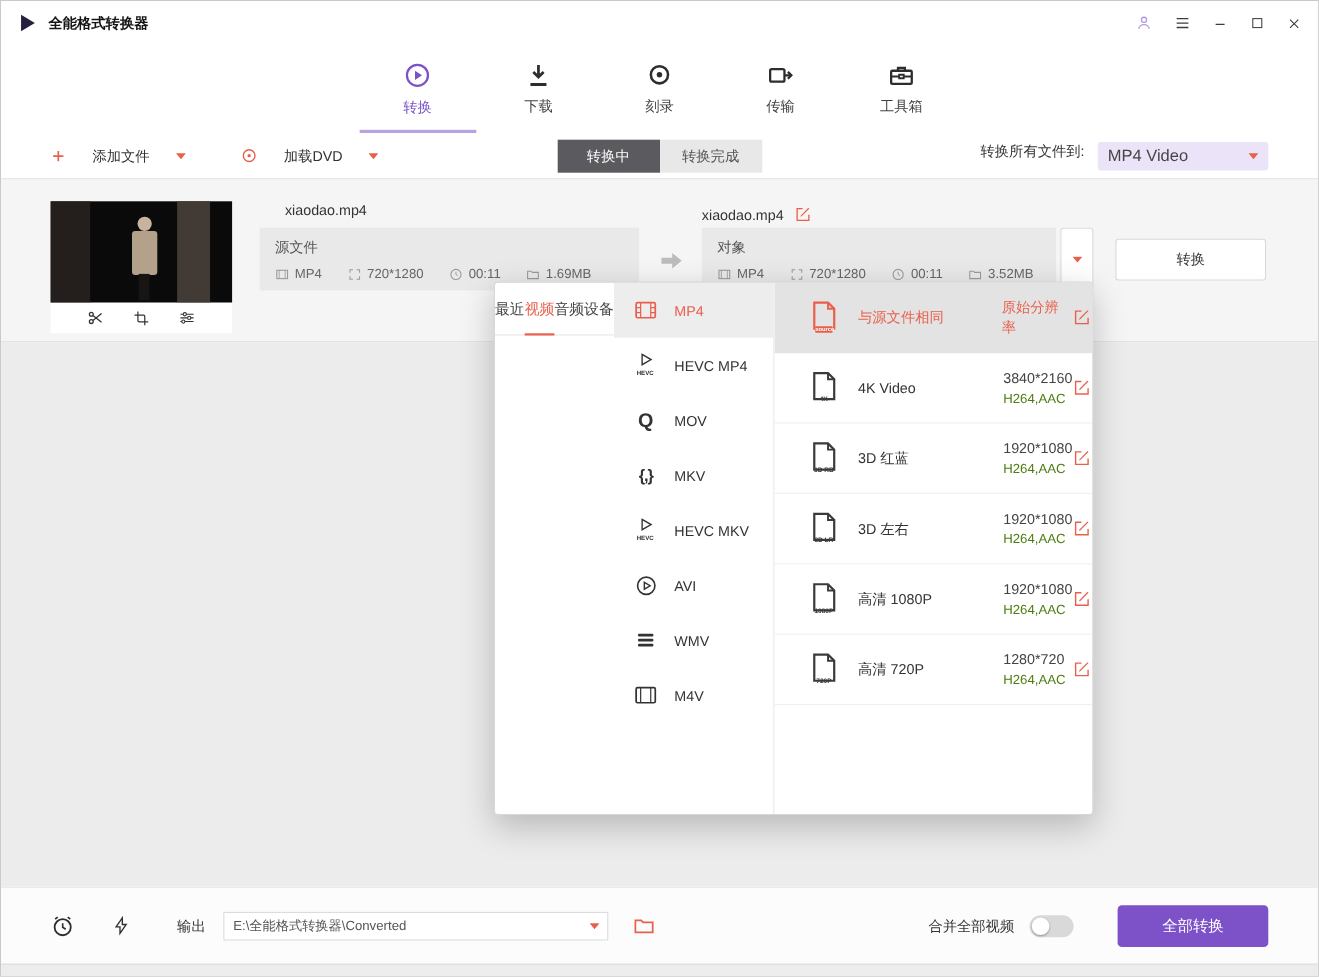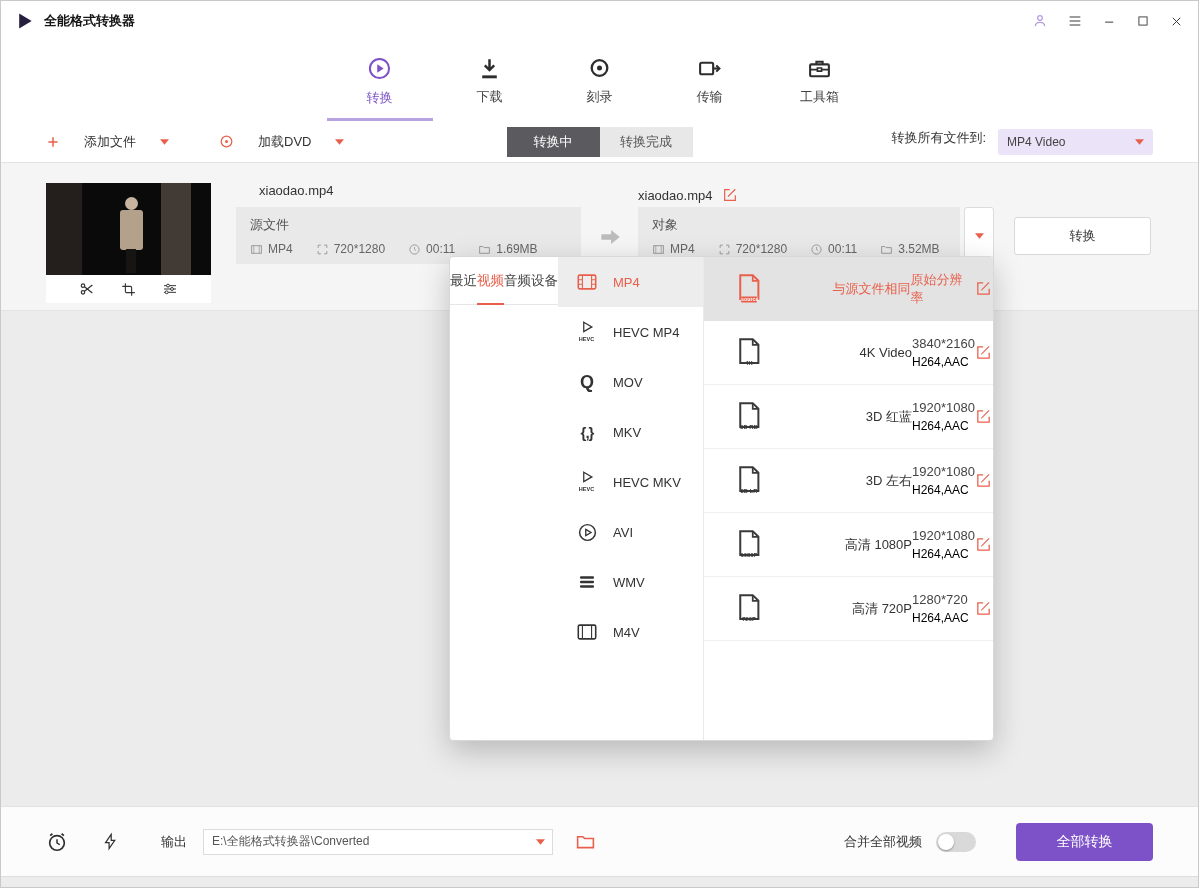--- a/index.html
+++ b/index.html
@@ -31,21 +31,21 @@
   .toolbar { height:42px; display:flex; align-items:center; padding:0 45px; position:relative;
              background:#fff; border-bottom:1px solid #e2e2e2; }
   .tb-btn { display:flex; align-items:center; gap:24px; font-size:13px; color:#333; margin-right:50px; }
   .accent-o { color:#e8604c; }
   .seg { position:absolute; left:50%; transform:translateX(-50%); display:flex; }
   .seg-btn { width:93px; height:30px; display:flex; align-items:center; justify-content:center; font-size:13px; }
   .seg-btn.on  { background:#5b5a5e; color:#fff; }
   .seg-btn.off { background:#e8e8e8; color:#555; }
   .convert-to { margin-left:auto; display:flex; gap:12px; font-size:13px; color:#333; }
   .select-box { width:155px; height:26px; background:#ebe3f8; border-radius:3px; display:flex;
-                align-items:center; padding:0 9px; font-size:12px; color:#444; }
+                align-items:center; padding:0 9px; font-size:15px; color:#444; }
   .select-box .caret { margin-left:auto; color:#e8604c; }
 
   
   .file-band { height:148px; background:#f5f5f5; border-bottom:1px solid #e3e3e3;
                display:flex; align-items:flex-start; padding:20px 0 0 45px; }
   .thumb { width:165px; }
   .thumb-img { height:92px; background:#0a0a0a; position:relative; overflow:hidden; }
   .t-wall  { position:absolute; left:0; top:0; width:36px; height:92px; background:#241f1d; }
   .t-door  { position:absolute; right:20px; top:0; width:30px; height:92px; background:#413a35; }
   .t-head  { position:absolute; left:79px; top:14px; width:13px; height:13px; border-radius:50%; background:#c7b39e; }
@@ -91,26 +91,26 @@
   .q-glyph { font-size:18px; font-weight:700; }
   .brace-glyph { font-size:15px; font-weight:700; letter-spacing:-1px; }
   .pp-list { flex:1; position:relative; overflow:hidden; }
   .preset { height:64px; display:flex; align-items:center; padding:0 24px 0 30px; border-bottom:1px solid #f0f0f0; }
   .preset.selected { background:#e3e3e3; border-bottom-color:#e3e3e3; }
   .doc-icon { width:30px; height:34px; position:relative; color:#3a3a3a; flex:0 0 auto; }
   .doc-badge { position:absolute; bottom:2px; left:0; right:0; text-align:center; font-size:9px;
                transform:scale(.66); font-weight:700; color:#3a3a3a; white-space:nowrap; }
   .doc-icon.source { color:#e8604c; }
   .doc-icon.source .doc-badge { background:#e8604c; color:#fff; left:3px; right:3px; border-radius:1px; font-size:8px; }
-  .preset-name { font-size:13px; color:#333; margin-left:16px; width:132px;text-align:right; }
+  .preset-name { font-size:13px; color:#333; margin-left:16px; width:132px; }
   .preset.selected .preset-name { color:#e8604c; }
   .preset-detail { font-size:13px; color:#e8604c; }
   .preset-specs { display:flex; flex-direction:column; gap:4px; }
   .spec-res { font-size:13px; color:#444; }
-  .spec-codec { font-size:12px; color:#000000; }
+  .spec-codec { font-size:12px; color:#4d7c0f; }
   .preset-edit { margin-left:auto; color:#e8604c; }
   .pp-scroll { position:absolute; top:3px; right:2px; width:6px; bottom:3px; }
   .pp-thumb { width:6px; height:300px; background:#cdcdcd; border-radius:3px; }
   .pp-footer { height:44px; border-top:7px solid #0369a1; display:flex; align-items:center; flex:0 0 auto; }
   .pp-search { margin-left:16px; width:120px; height:24px; background:#e2e2e2; border:none;
                font-size:12px; padding:0 8px; color:#555; outline:none;
                font-family:"Liberation Sans","DejaVu Sans",sans-serif; }
   .create-custom { margin-left:48px; display:flex; align-items:center; gap:8px; font-size:13px; color:#444; }
 
   

